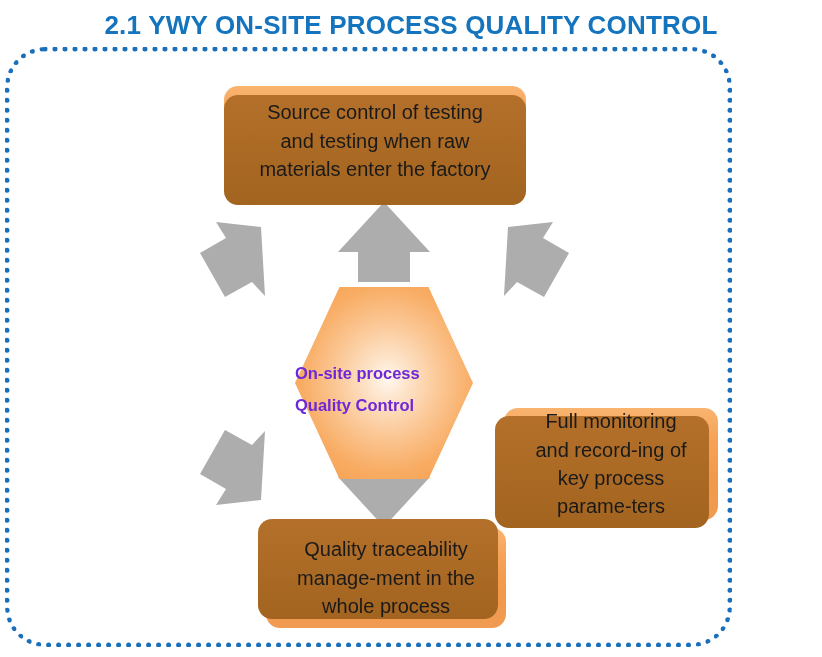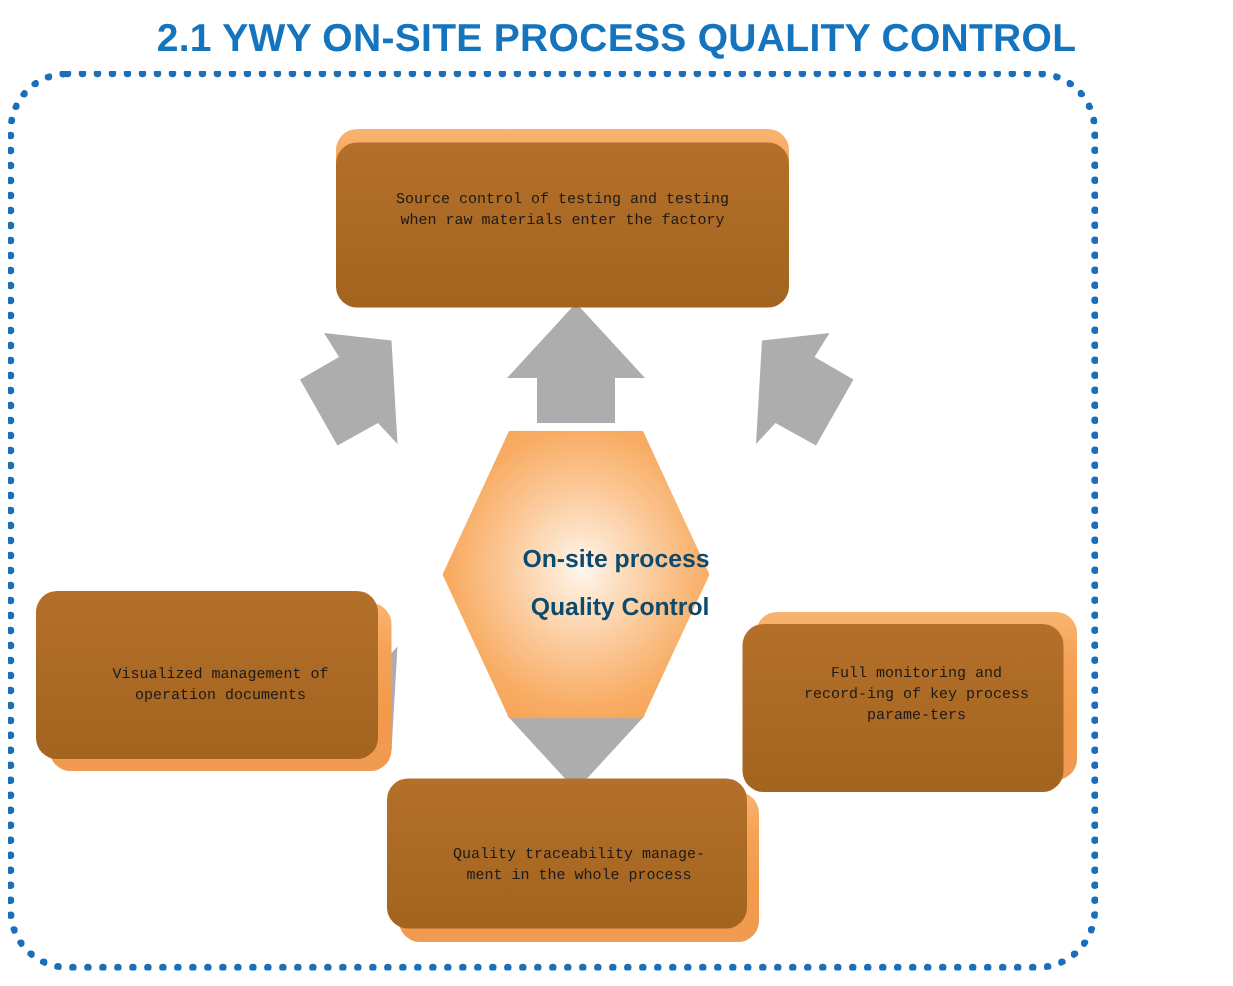--- a/index.html
+++ b/index.html
@@ -43,29 +43,28 @@
     border: 5px dotted #1a6fba;
     border-radius: 40px;
   }
 
   
   .node-box {
     position: absolute;
     border-radius: 14px;
     background: linear-gradient(180deg, #f9b470 0%, #f6a257 28%, #f29a4b 62%, #f09b52 100%);
     color: #1a1a1a;
-    font-size: 10px;
+    font-size: 20px;
     line-height: 1.42;
     text-align: center;
     display: flex;
     align-items: center;
     justify-content: center;
     padding: 6px 28px;
     z-index: 6;
-    font-family: Liberation Mono, monospace;
   }
 
   
   .node-box::before {
     content: "";
     position: absolute;
     border-radius: 14px;
     background: linear-gradient(180deg, #b4702a 0%, #a2641f 100%);
     z-index: -1;
   }
@@ -111,24 +110,24 @@
     inset: 0;
     background: radial-gradient(ellipse at 52% 48%,
                 #fff7ef 0%, #fde3c8 16%, #fbc795 40%, #f8ac63 66%, #f59a45 100%);
     clip-path: polygon(25% 0%, 75% 0%, 100% 50%, 75% 100%, 25% 100%, 0% 50%);
   }
   #hex-text {
     position: absolute;
     inset: 0;
     display: flex;
     flex-direction: column;
-    align-items: flex-end;
+    align-items: flex-start;
     justify-content: center;
     gap: 13px;
-    color: #0c4a6e;
+    color: #6d28d9;
     font-size: 16.5px;
     font-weight: bold;
     text-align: center;
     white-space: nowrap;
     margin-top: 12px;
   }
 
   
   #arrow-layer {
     position: absolute;
@@ -177,18 +176,15 @@
 
 
   <div id="box-bottom" class="node-box extrude-up">
     <span class="label">Quality traceability manage-ment in the whole process</span>
   </div>
 
   <div id="box-right-2" class="node-box extrude-right">
     <span class="label">Full monitoring and record-ing of key process parame-ters</span>
   </div>
 
-  <div id="box-left-2" class="node-box extrude-left">
-    <span class="label">Visualized management of operation documents</span>
-  </div>
 
 
 </div>
 
 </body></html>

